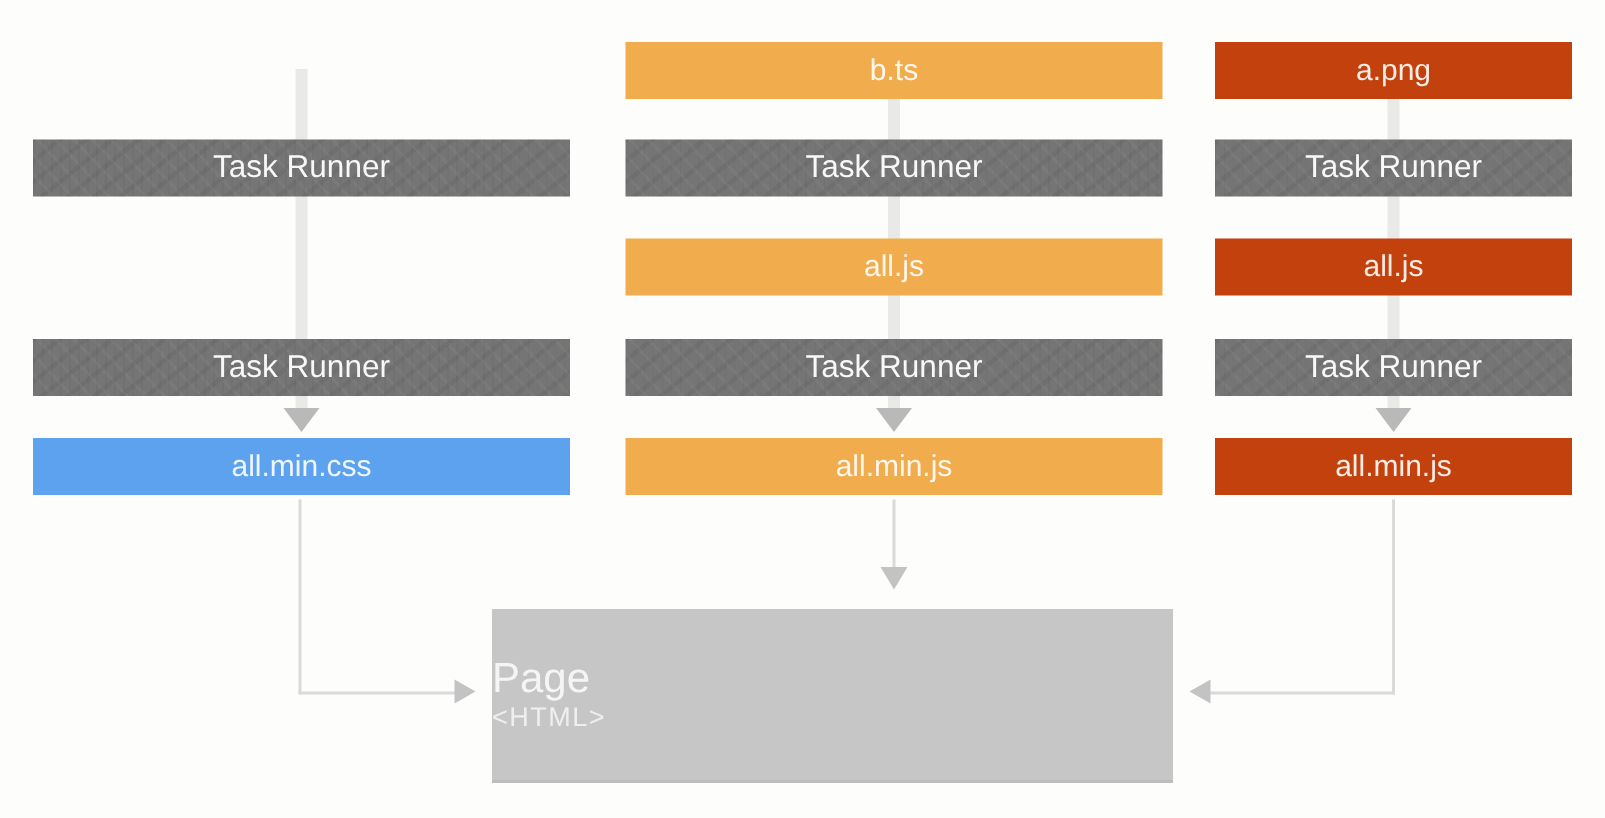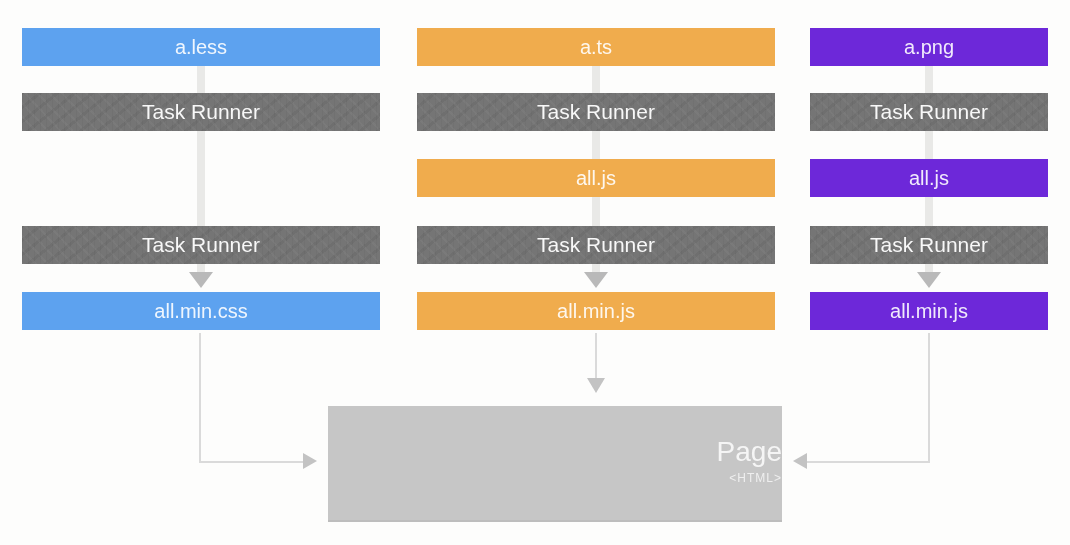--- a/index.html
+++ b/index.html
@@ -16,21 +16,21 @@
        text-align:center;color:rgba(255,255,255,0.9);font-size:20px;z-index:2;}
   .r1{top:0;}
   .r2{top:65px;}
   .r3{top:131px;}
   .r4{top:198px;}
   .r5{top:264px;}
   .sources{display:flex;gap:3px;background:transparent;}
   .sources .src{flex:1;height:38px;}
   .blue{background:#5da2ef;}
   .orange{background:#f0ac4d;}
-  .red{background:#6d28d9;}
+  .red{background:#c2410c;}
   .taskrunner{
     background-color:#757575;color:rgba(255,255,255,0.95);font-size:21px;
     background-image:
       repeating-linear-gradient(47deg, rgba(255,255,255,0.035) 0 2px, transparent 2px 9px),
       repeating-linear-gradient(-39deg, rgba(0,0,0,0.05) 0 3px, transparent 3px 11px),
       repeating-linear-gradient(90deg, rgba(0,0,0,0.03) 0 1px, transparent 1px 6px);
     text-align: center;
   }
   
   .vbar{position:absolute;top:46px;height:226px;width:8px;background:#e9e9e7;z-index:0;}
@@ -55,23 +55,23 @@
     border-left:14px solid #c3c3c3;z-index:1;}
   .tri-left{position:absolute;left:793px;top:453px;width:0;height:0;
     border-top:8px solid transparent;border-bottom:8px solid transparent;
     border-right:14px solid #c3c3c3;z-index:1;}
   .tri-down-small{position:absolute;left:587px;top:378px;width:0;height:0;
     border-left:9px solid transparent;border-right:9px solid transparent;
     border-top:15px solid #c3c3c3;z-index:1;}
   
   .pagebox{position:absolute;left:328px;top:406px;width:454px;height:114px;
     background:#c6c6c6;border-bottom:2px solid #bdbdbd;z-index:2;
-    display:flex;flex-direction:column;align-items:flex-end;justify-content:center;}
+    display:flex;flex-direction:column;align-items:flex-start;justify-content:center;}
   .pagebox .title{color:rgba(255,255,255,0.82);font-size:28px;line-height:30px;}
-  .pagebox .subtitle{color:rgba(255,255,255,0.72);font-size:12px;line-height:22px;letter-spacing:1px;}
+  .pagebox .subtitle{color:rgba(255,255,255,0.72);font-size:18px;line-height:22px;letter-spacing:1px;}
 </style>
 </head>
 <body>
 
 <div class="canvas">
 
   <div class="vbar c1"></div>
   <div class="vbar c2"></div>
   <div class="vbar c3"></div>
   <div class="tri-down-big c1"></div>
@@ -80,30 +80,29 @@
 
   <div class="elbow-left"></div>
   <div class="tri-right"></div>
   <div class="vline-mid"></div>
   <div class="tri-down-small"></div>
   <div class="elbow-right"></div>
   <div class="tri-left"></div>
 
   <div class="col col1">
     <div class="row r1 sources">
-      <div class="src blue"><span>a.less</span></div>
     </div>
     <div class="row r2 taskrunner">Task Runner</div>
     <div class="row r4 taskrunner">Task Runner</div>
     <div class="row r5 blue">all.min.css</div>
   </div>
 
   <div class="col col2">
     <div class="row r1 sources">
-      <div class="src orange"><span>a.ts</span></div>
+      <div class="src orange"><span>b.ts</span></div>
     </div>
     <div class="row r2 taskrunner">Task Runner</div>
     <div class="row r3 orange">all.js</div>
     <div class="row r4 taskrunner">Task Runner</div>
     <div class="row r5 orange">all.min.js</div>
   </div>
 
   <div class="col col3">
     <div class="row r1 sources">
       <div class="src red"><span>a.png</span></div>

